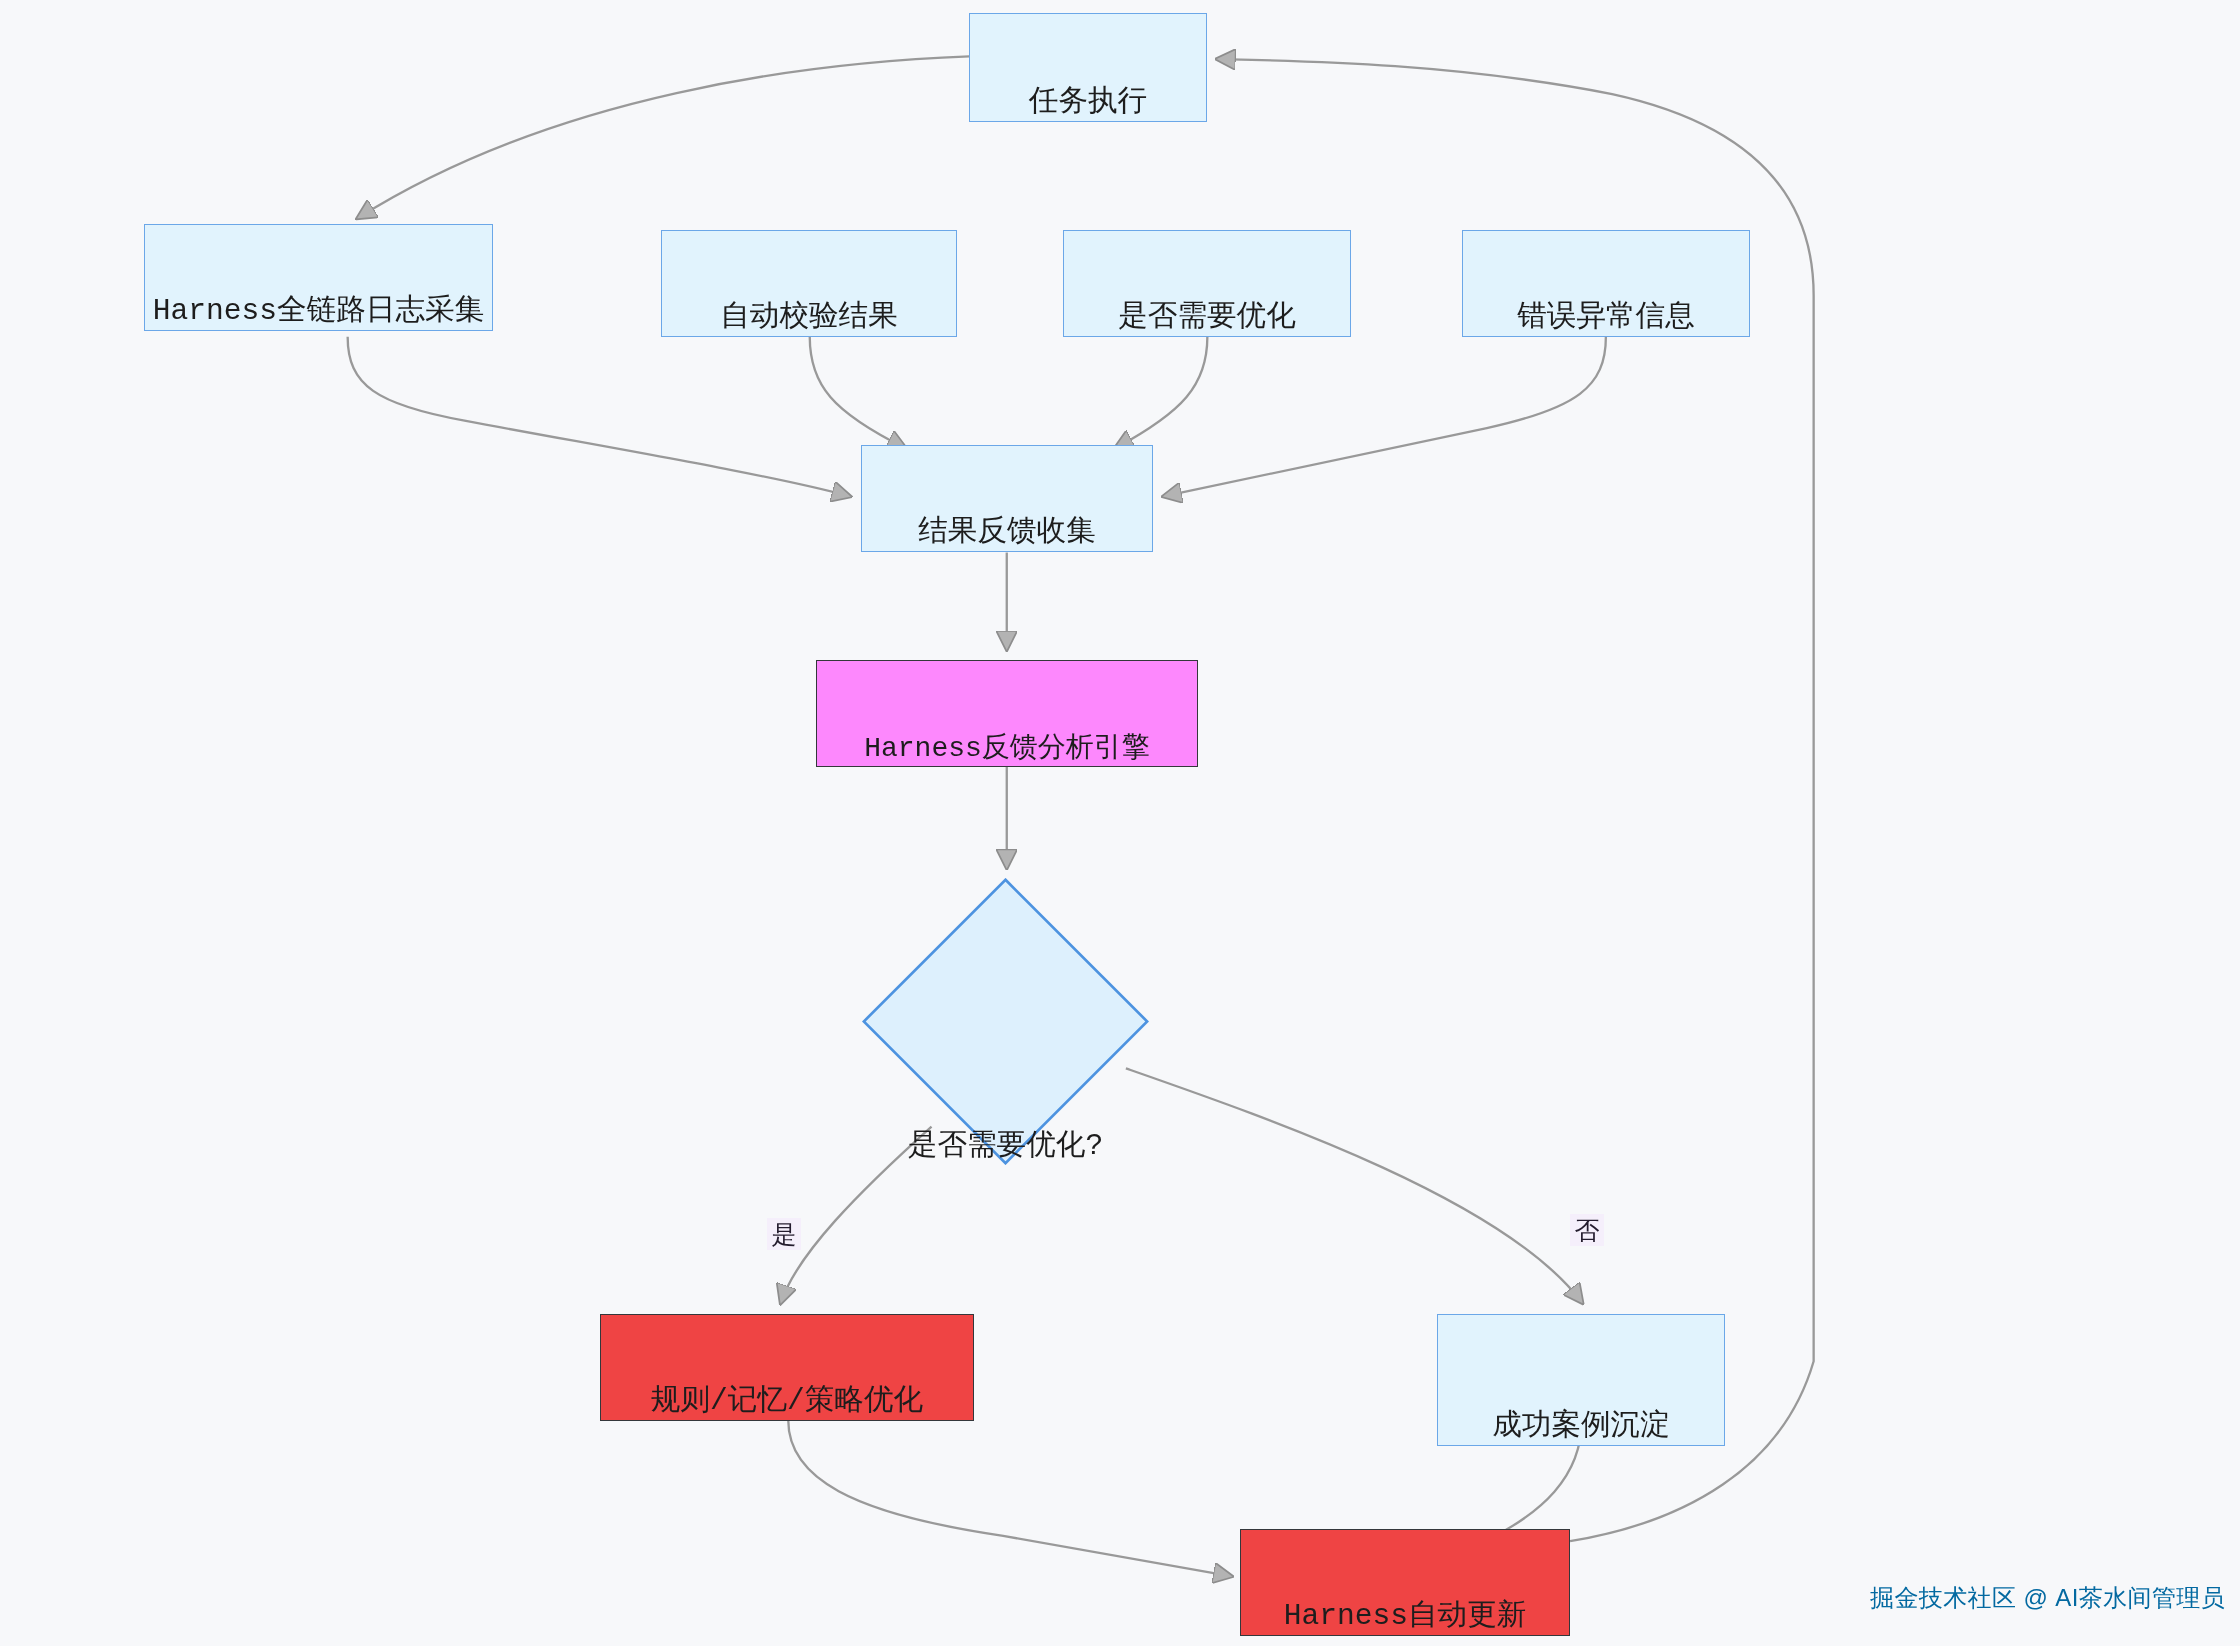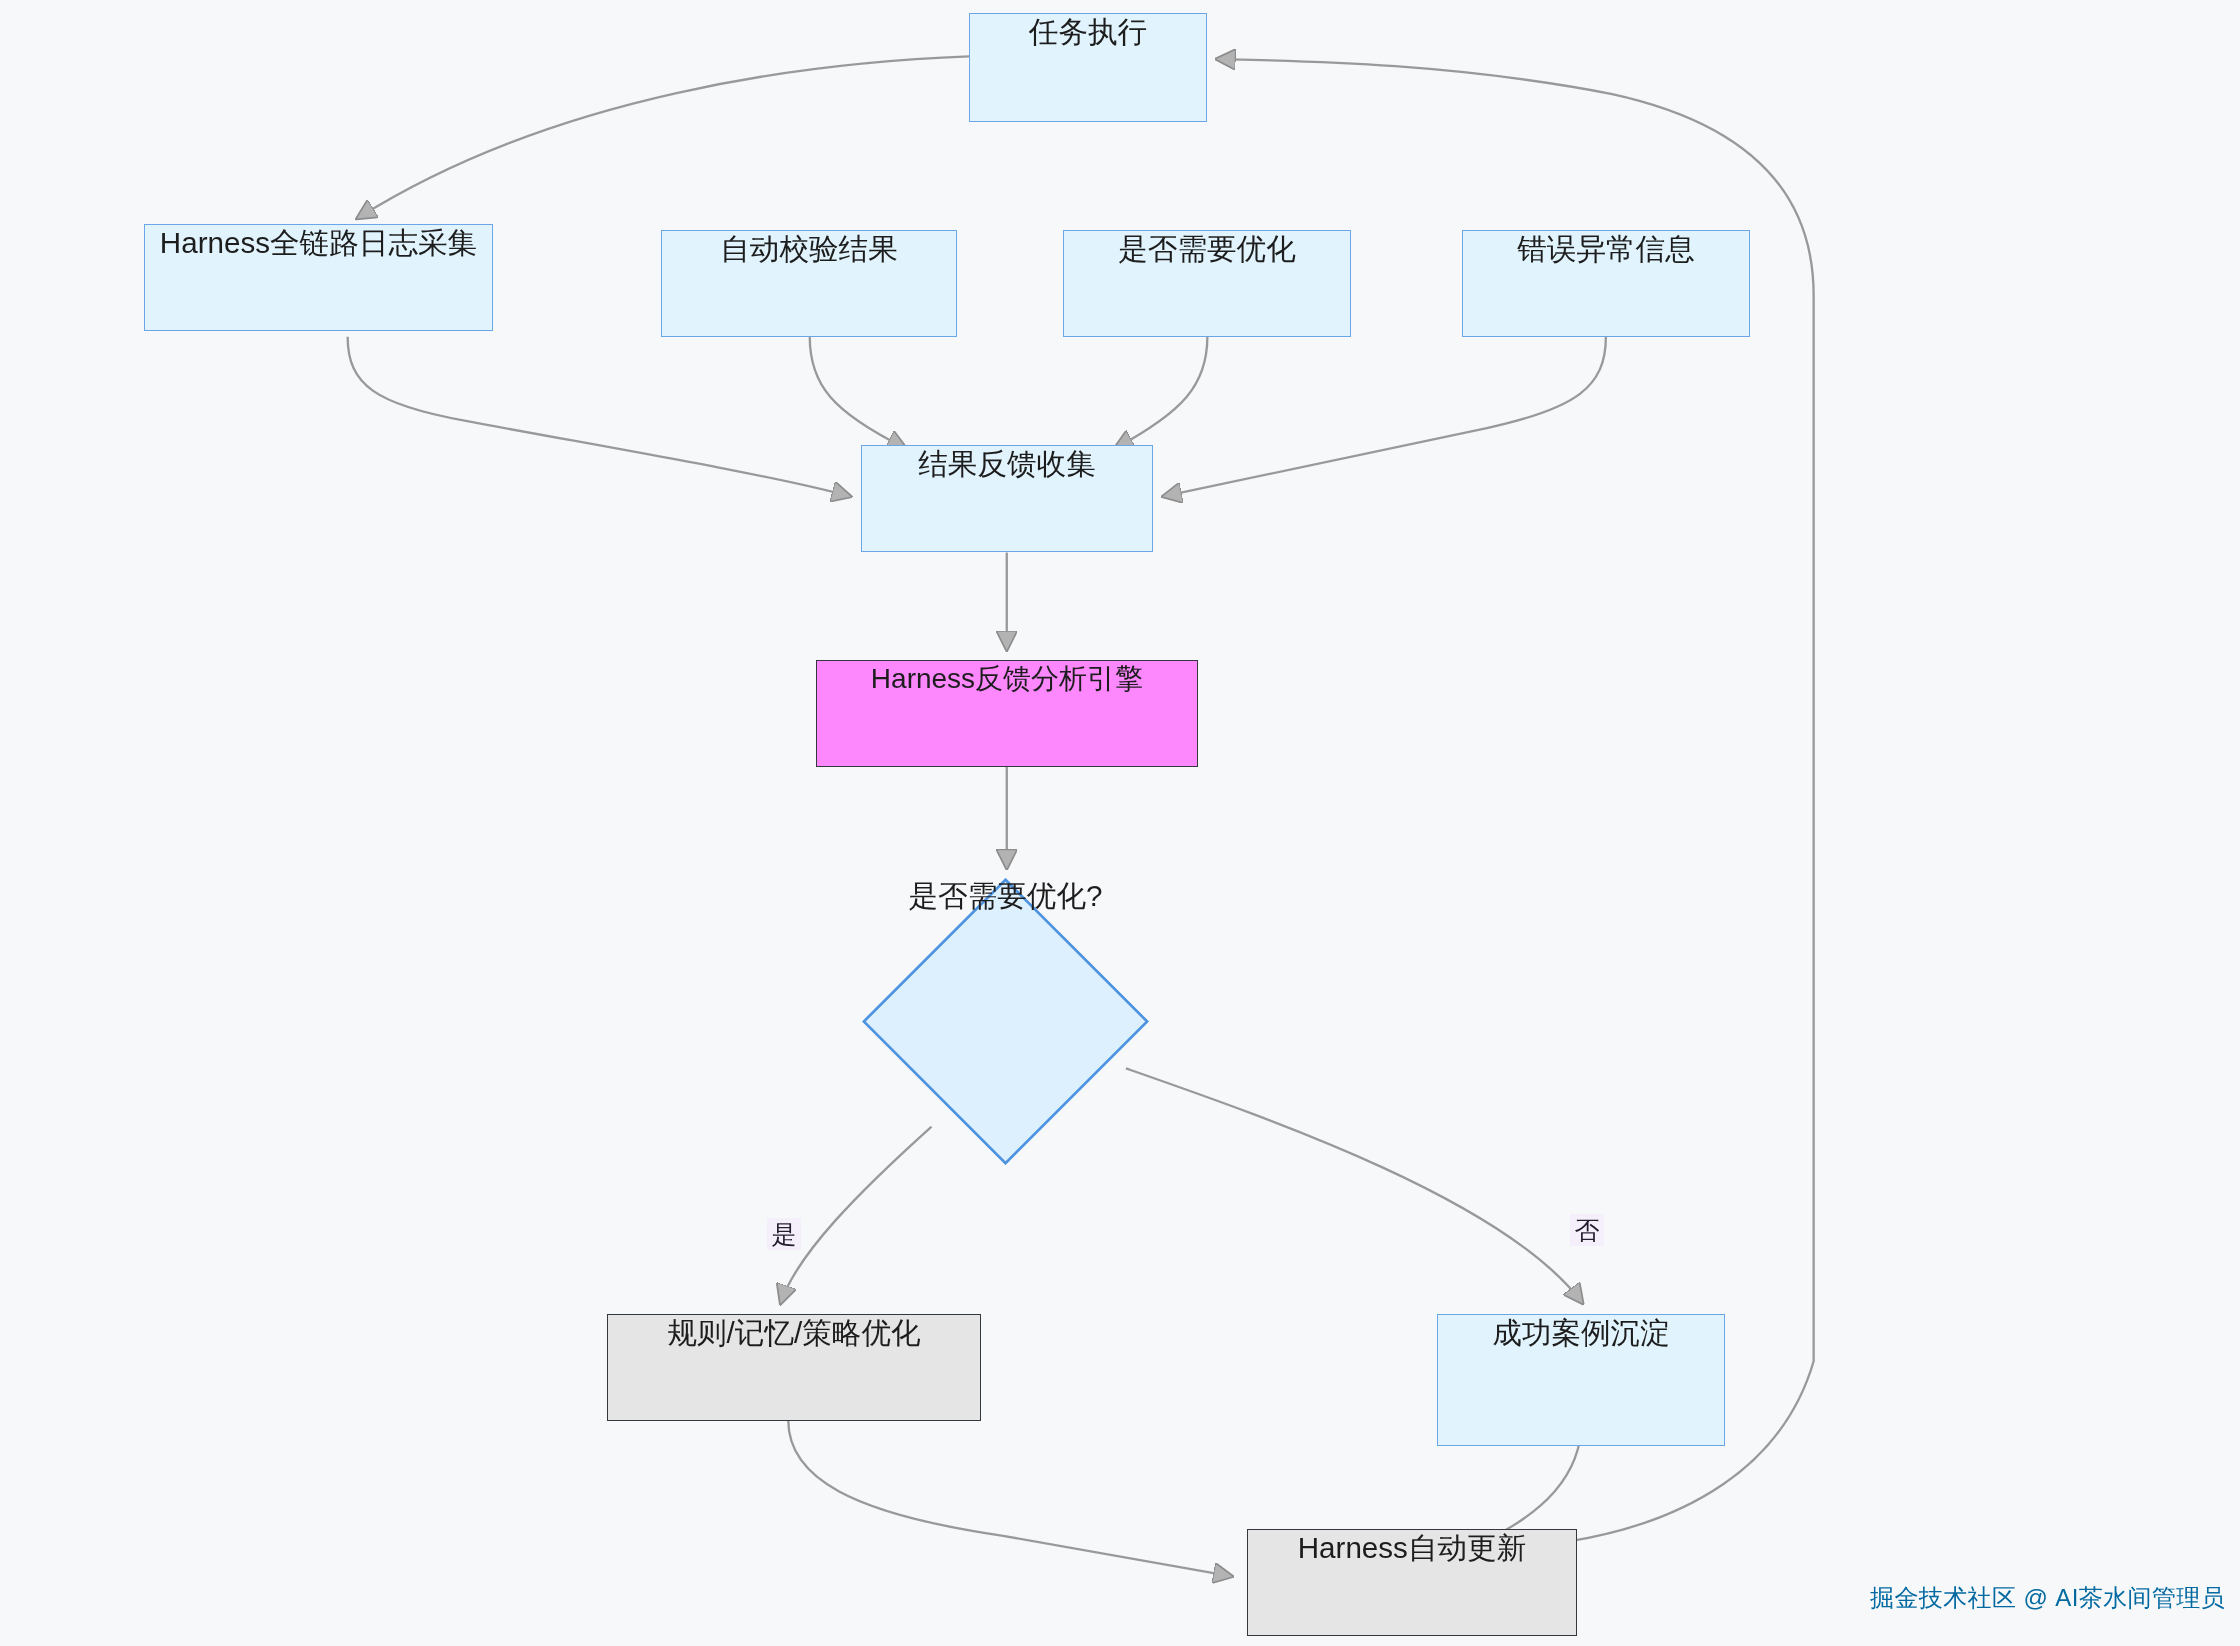--- a/index.html
+++ b/index.html
@@ -8,44 +8,44 @@
     background:#f7f8fa;
     font-family:"Liberation Sans","DejaVu Sans",sans-serif;
     overflow:hidden;
     position:relative;
   }
   #flow-root{position:absolute;inset:0;}
   svg#edges{position:absolute;left:0;top:0;width:2241px;height:1646px;}
   .node{
     position:absolute;
     box-sizing:border-box;
-    display:flex;align-items:flex-start;justify-content:center;
+    display:flex;align-items:flex-end;justify-content:center;
     text-align:center;
     line-height:1.25;
     white-space:nowrap;
+    font-family:Liberation Mono, monospace;
   }
   .node .node-label{pointer-events:none;}
   .n-blue{
     background:#e1f3fd;
     border:1.8px solid #6ba7e8;
     color:#1d1d1d;
     font-size:29.6px;
   }
   .n-pink{
     background:#fd88fd;
     border:1.8px solid #34373b;
     color:#1d1d1d;
     font-size:28px;
   }
   .n-green{
-    background:#e5e5e5;
+    background:#ef4444;
     border:1.8px solid #34373b;
     color:#1d1d1d;
     font-size:29.6px;
-    margin-left:7px;
   }
   .n-diamond{
     background:transparent;border:none;
   }
   .n-diamond .dshape{
     position:absolute;left:0;top:0;width:100%;height:100%;
   }
   .n-diamond .node-label{
     position:relative;z-index:2;font-size:29.6px;color:#1d1d1d;
   }

